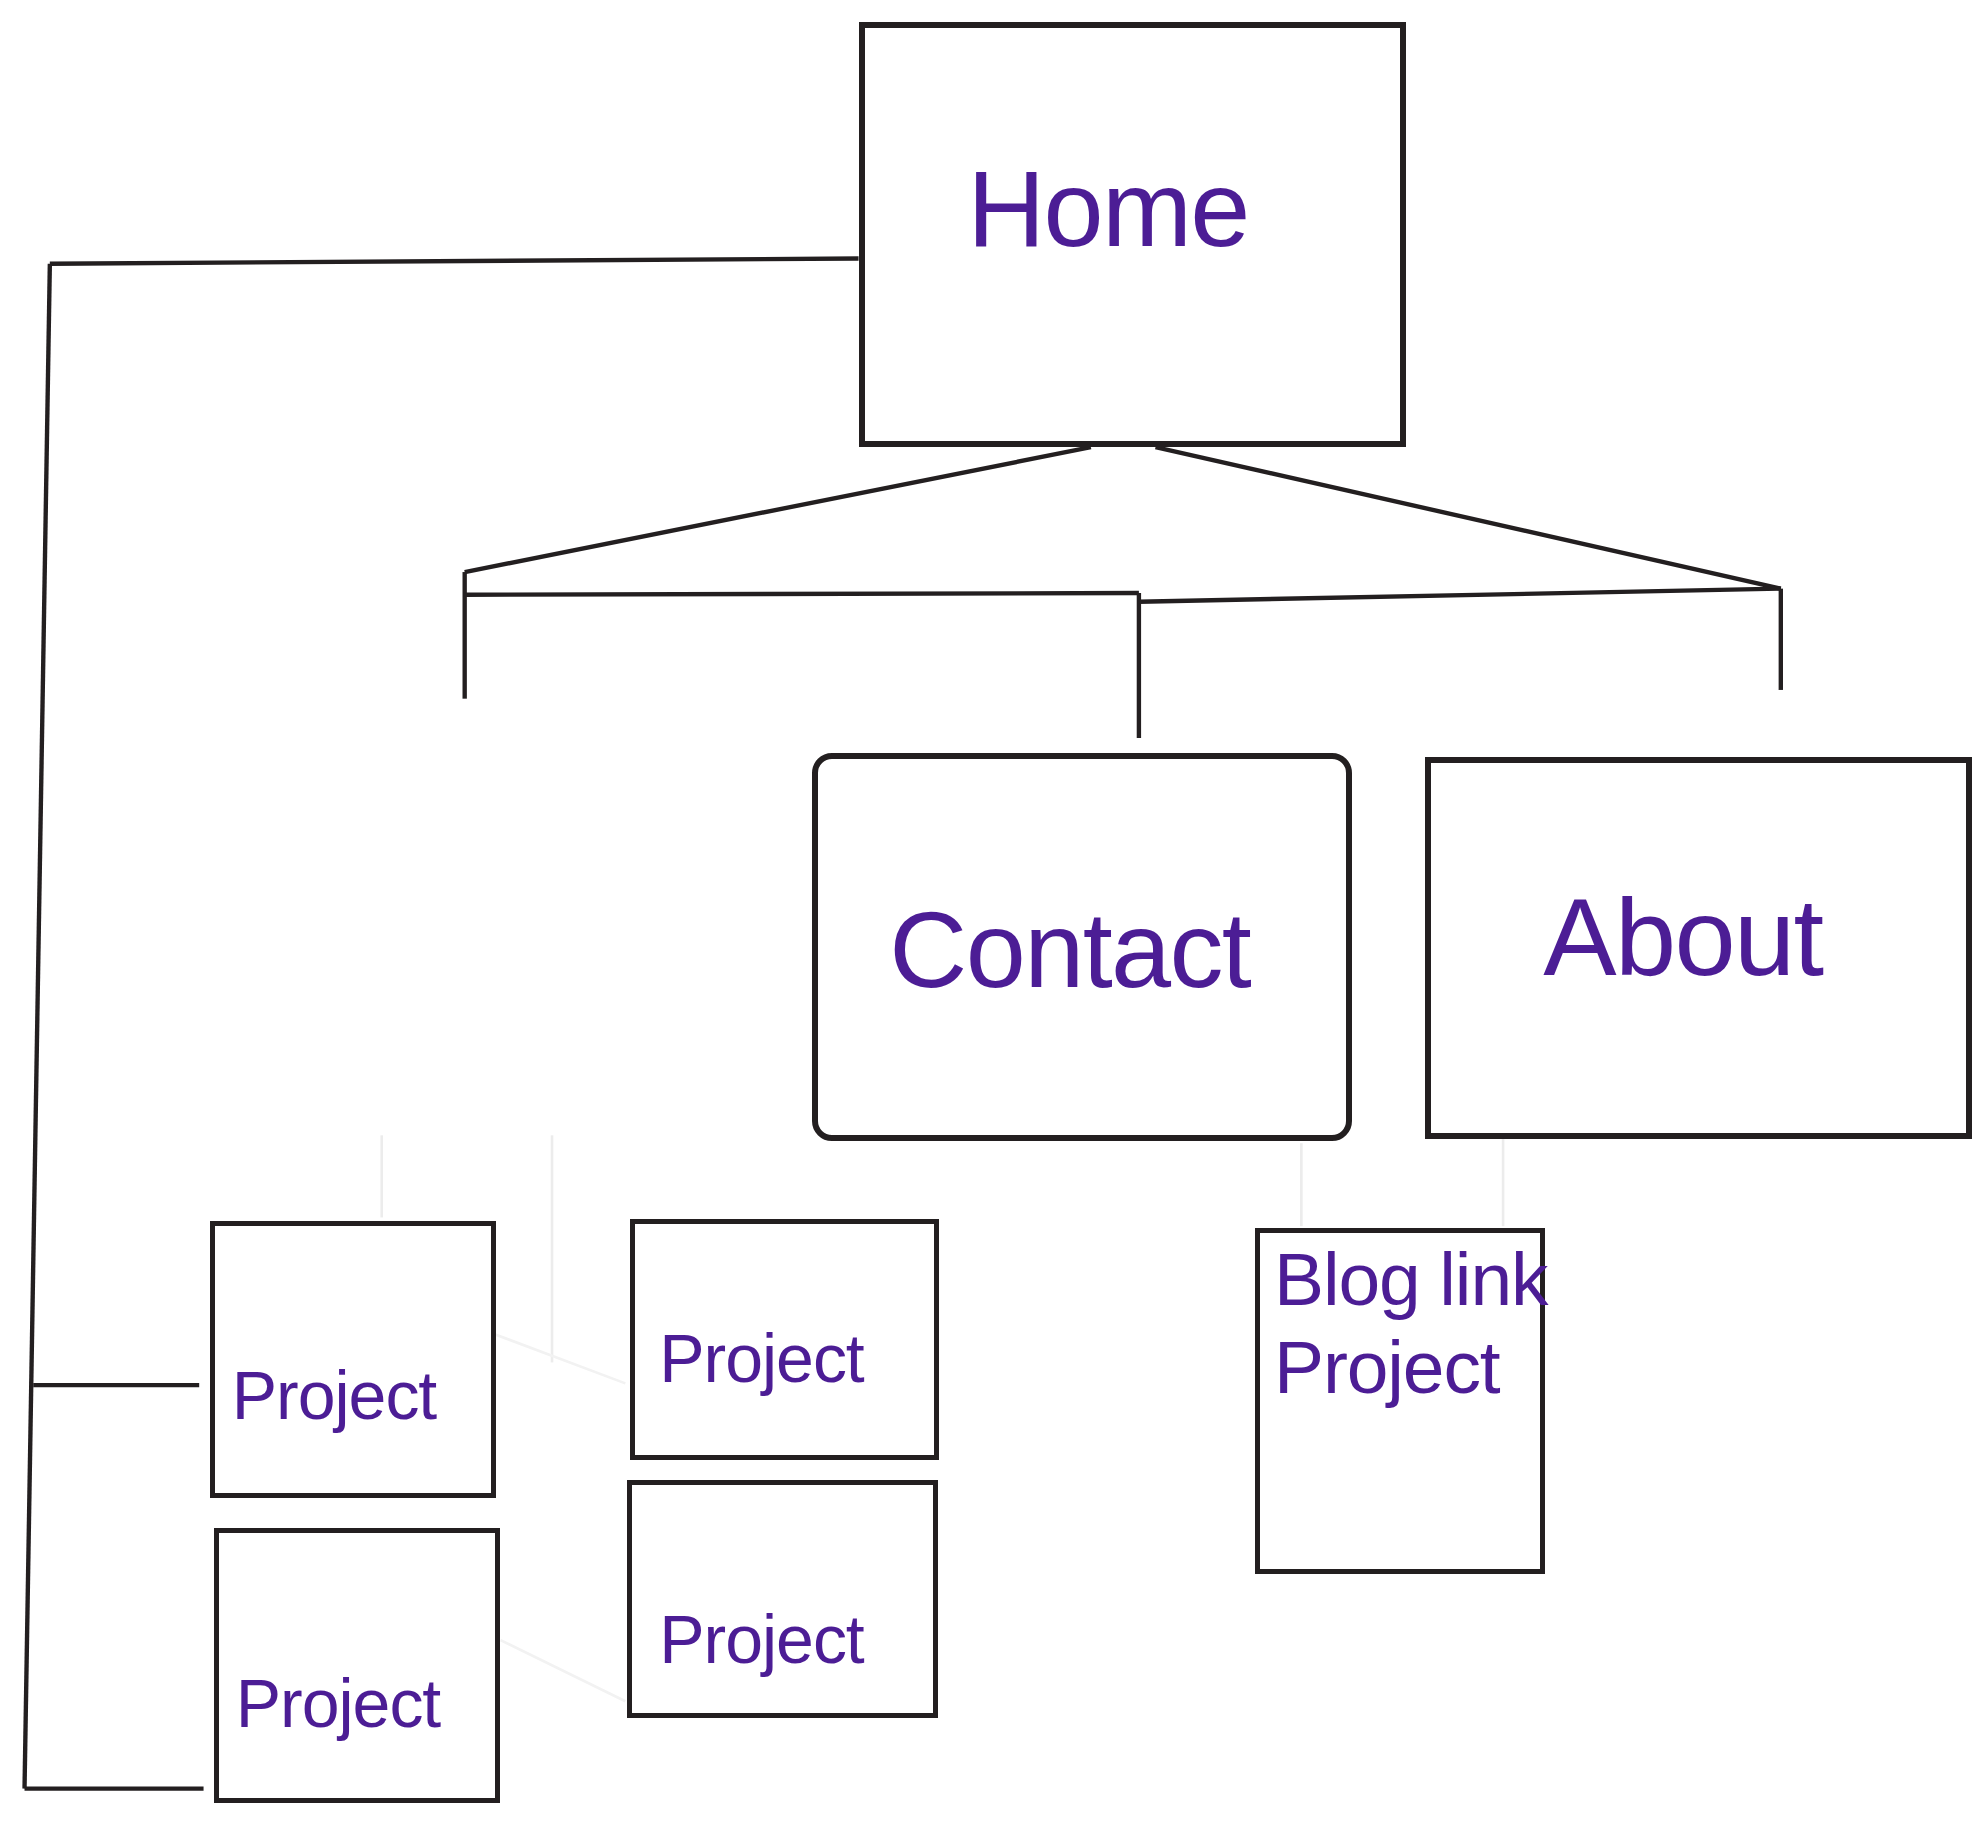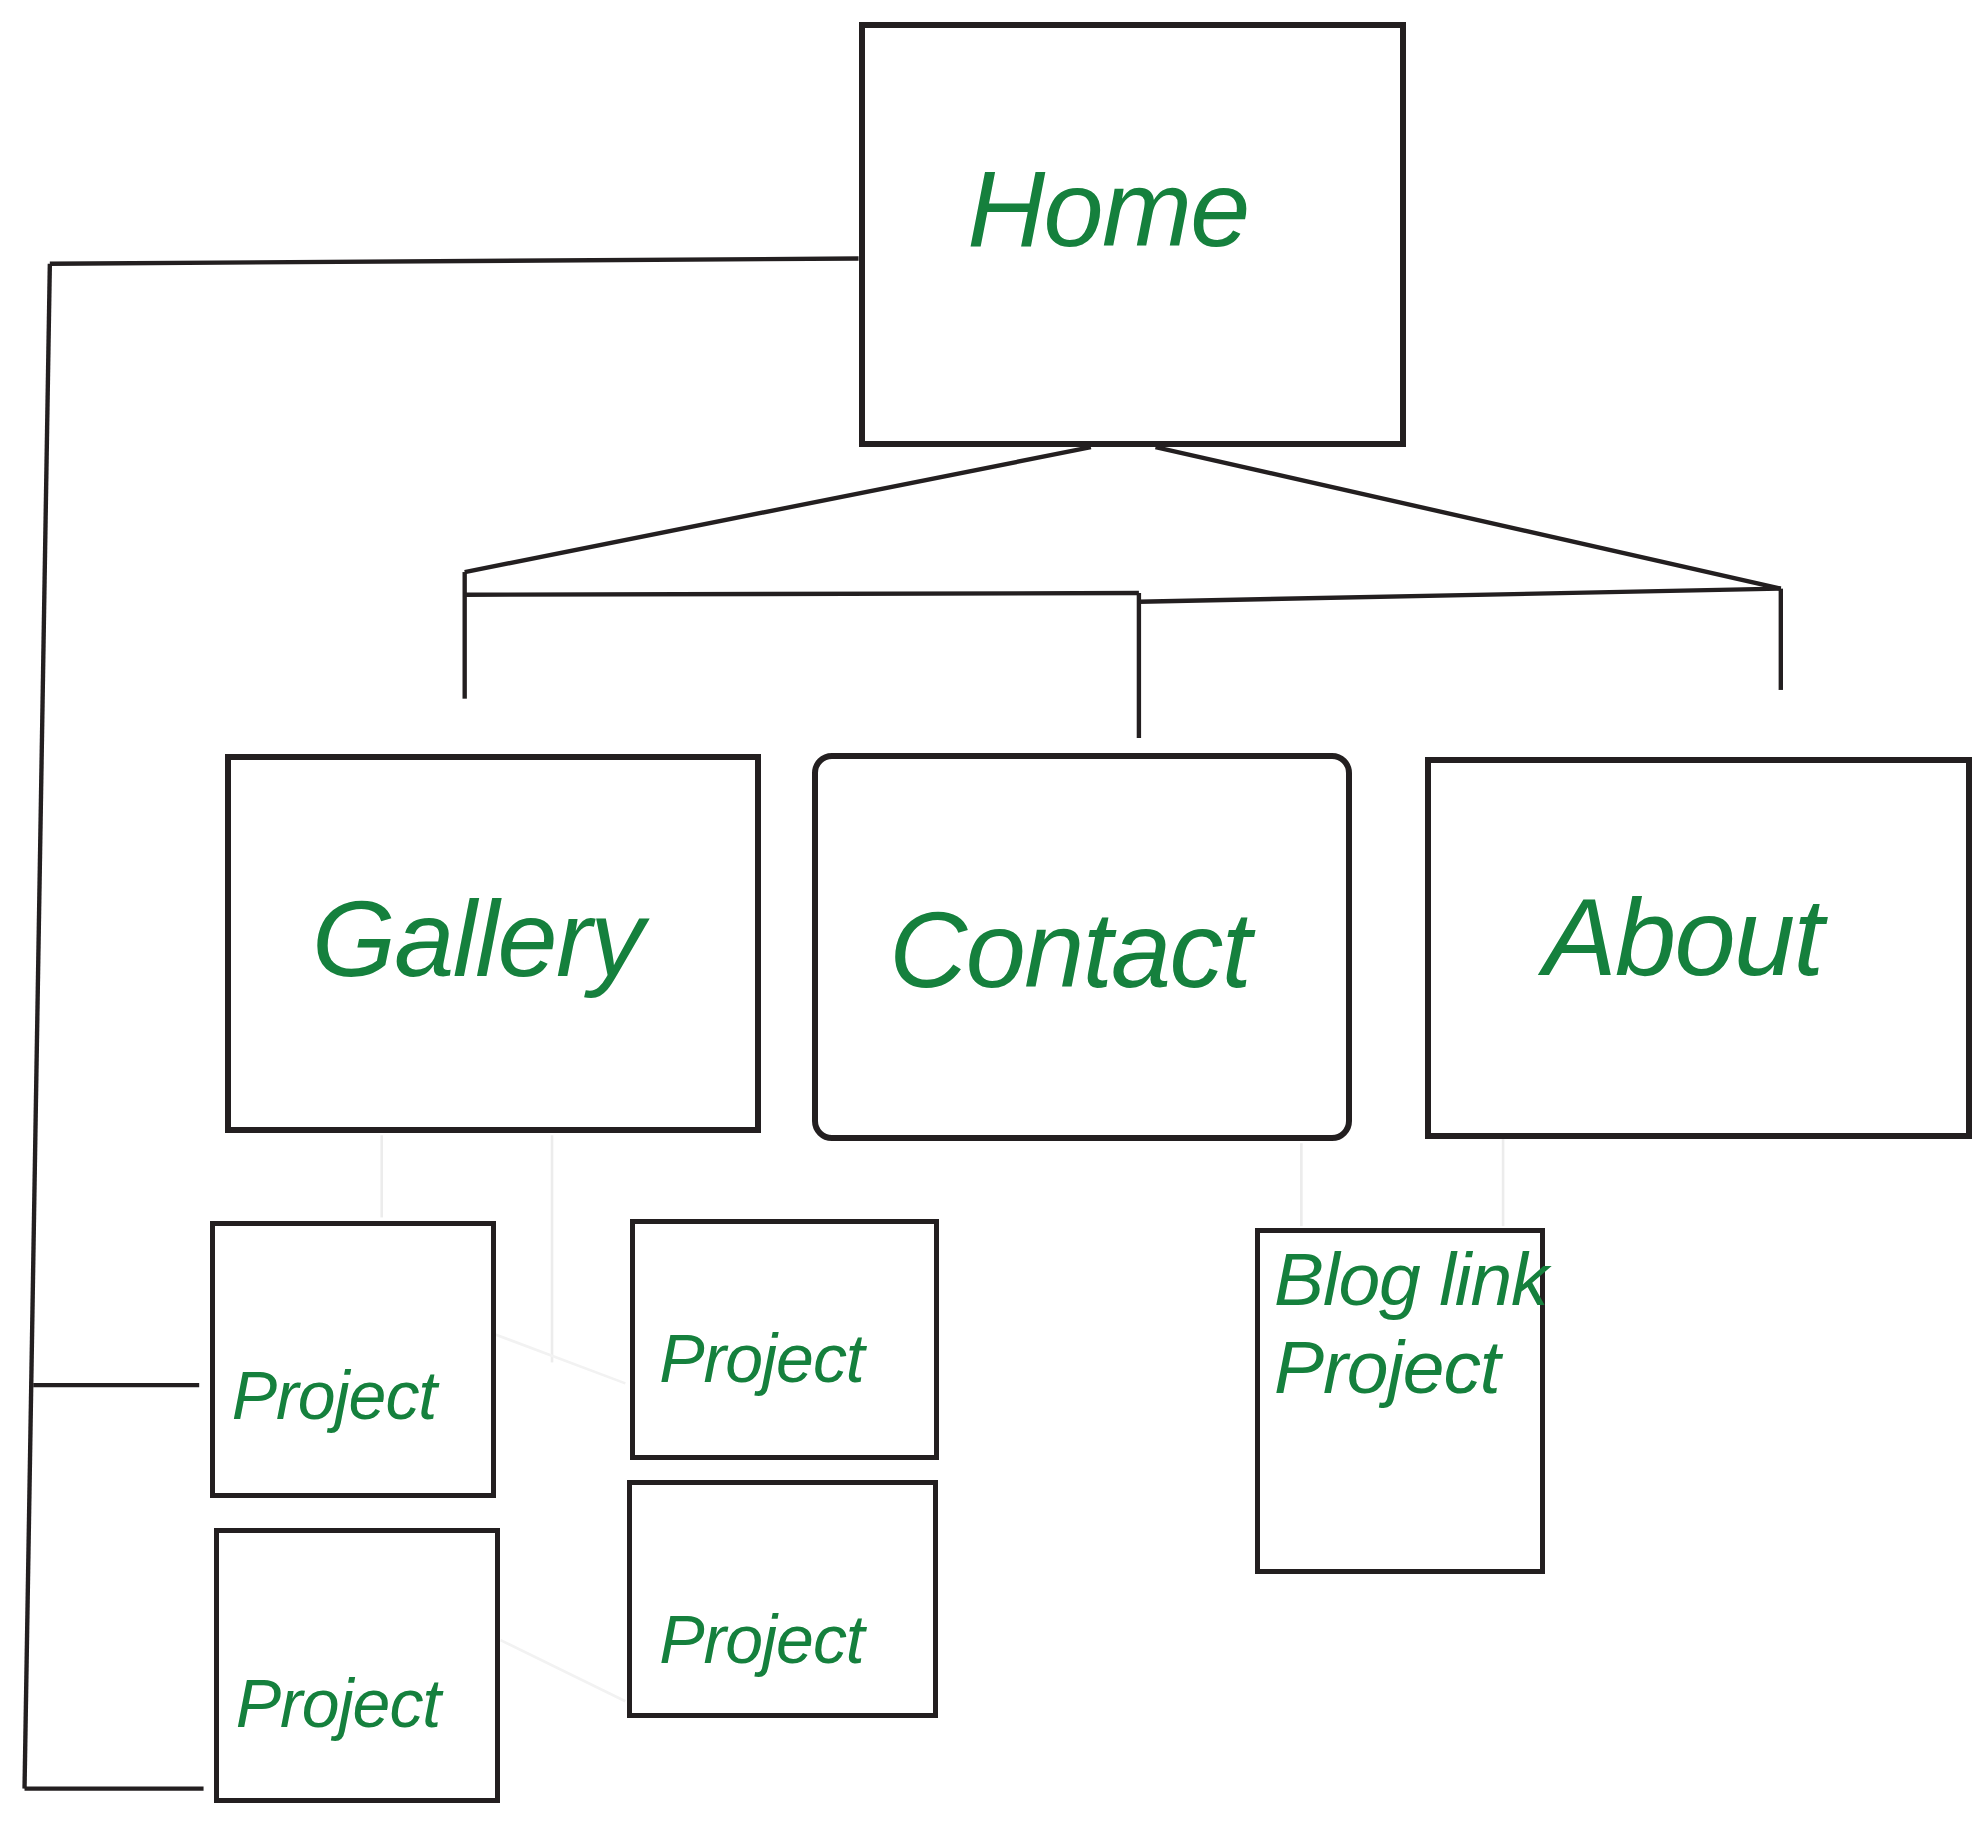--- a/index.html
+++ b/index.html
@@ -6,23 +6,22 @@
     margin: 0;
     padding: 0;
     background: #ffffff;
   }
   .canvas {
     position: relative;
     width: 1980px;
     height: 1841px;
     background: #ffffff;
     font-family: "Liberation Sans", sans-serif;
-    color: #15803d;
+    color: #4c1d95;
     overflow: hidden;
-    font-style: italic;
   }
   svg.lines {
     position: absolute;
     left: 0;
     top: 0;
     width: 1980px;
     height: 1841px;
     display: block;
   }
   .node {
@@ -104,23 +103,20 @@
       <path d="M1304 679 L1304 845"></path>
       <path d="M1304 689 L2039 674"></path>
       <path d="M2039 674 L2039 790"></path>
     </g>
   </svg>
 
   <div class="node node-home">
     <span class="lbl">Home</span>
   </div>
 
-  <div class="node node-gallery">
-    <span class="lbl">Gallery</span>
-  </div>
   <div class="node node-contact">
     <span class="lbl">Contact</span>
   </div>
   <div class="node node-about">
     <span class="lbl">About</span>
   </div>
 
   <div class="node node-project node-project1">
     <span class="lbl">Project</span>
   </div>

